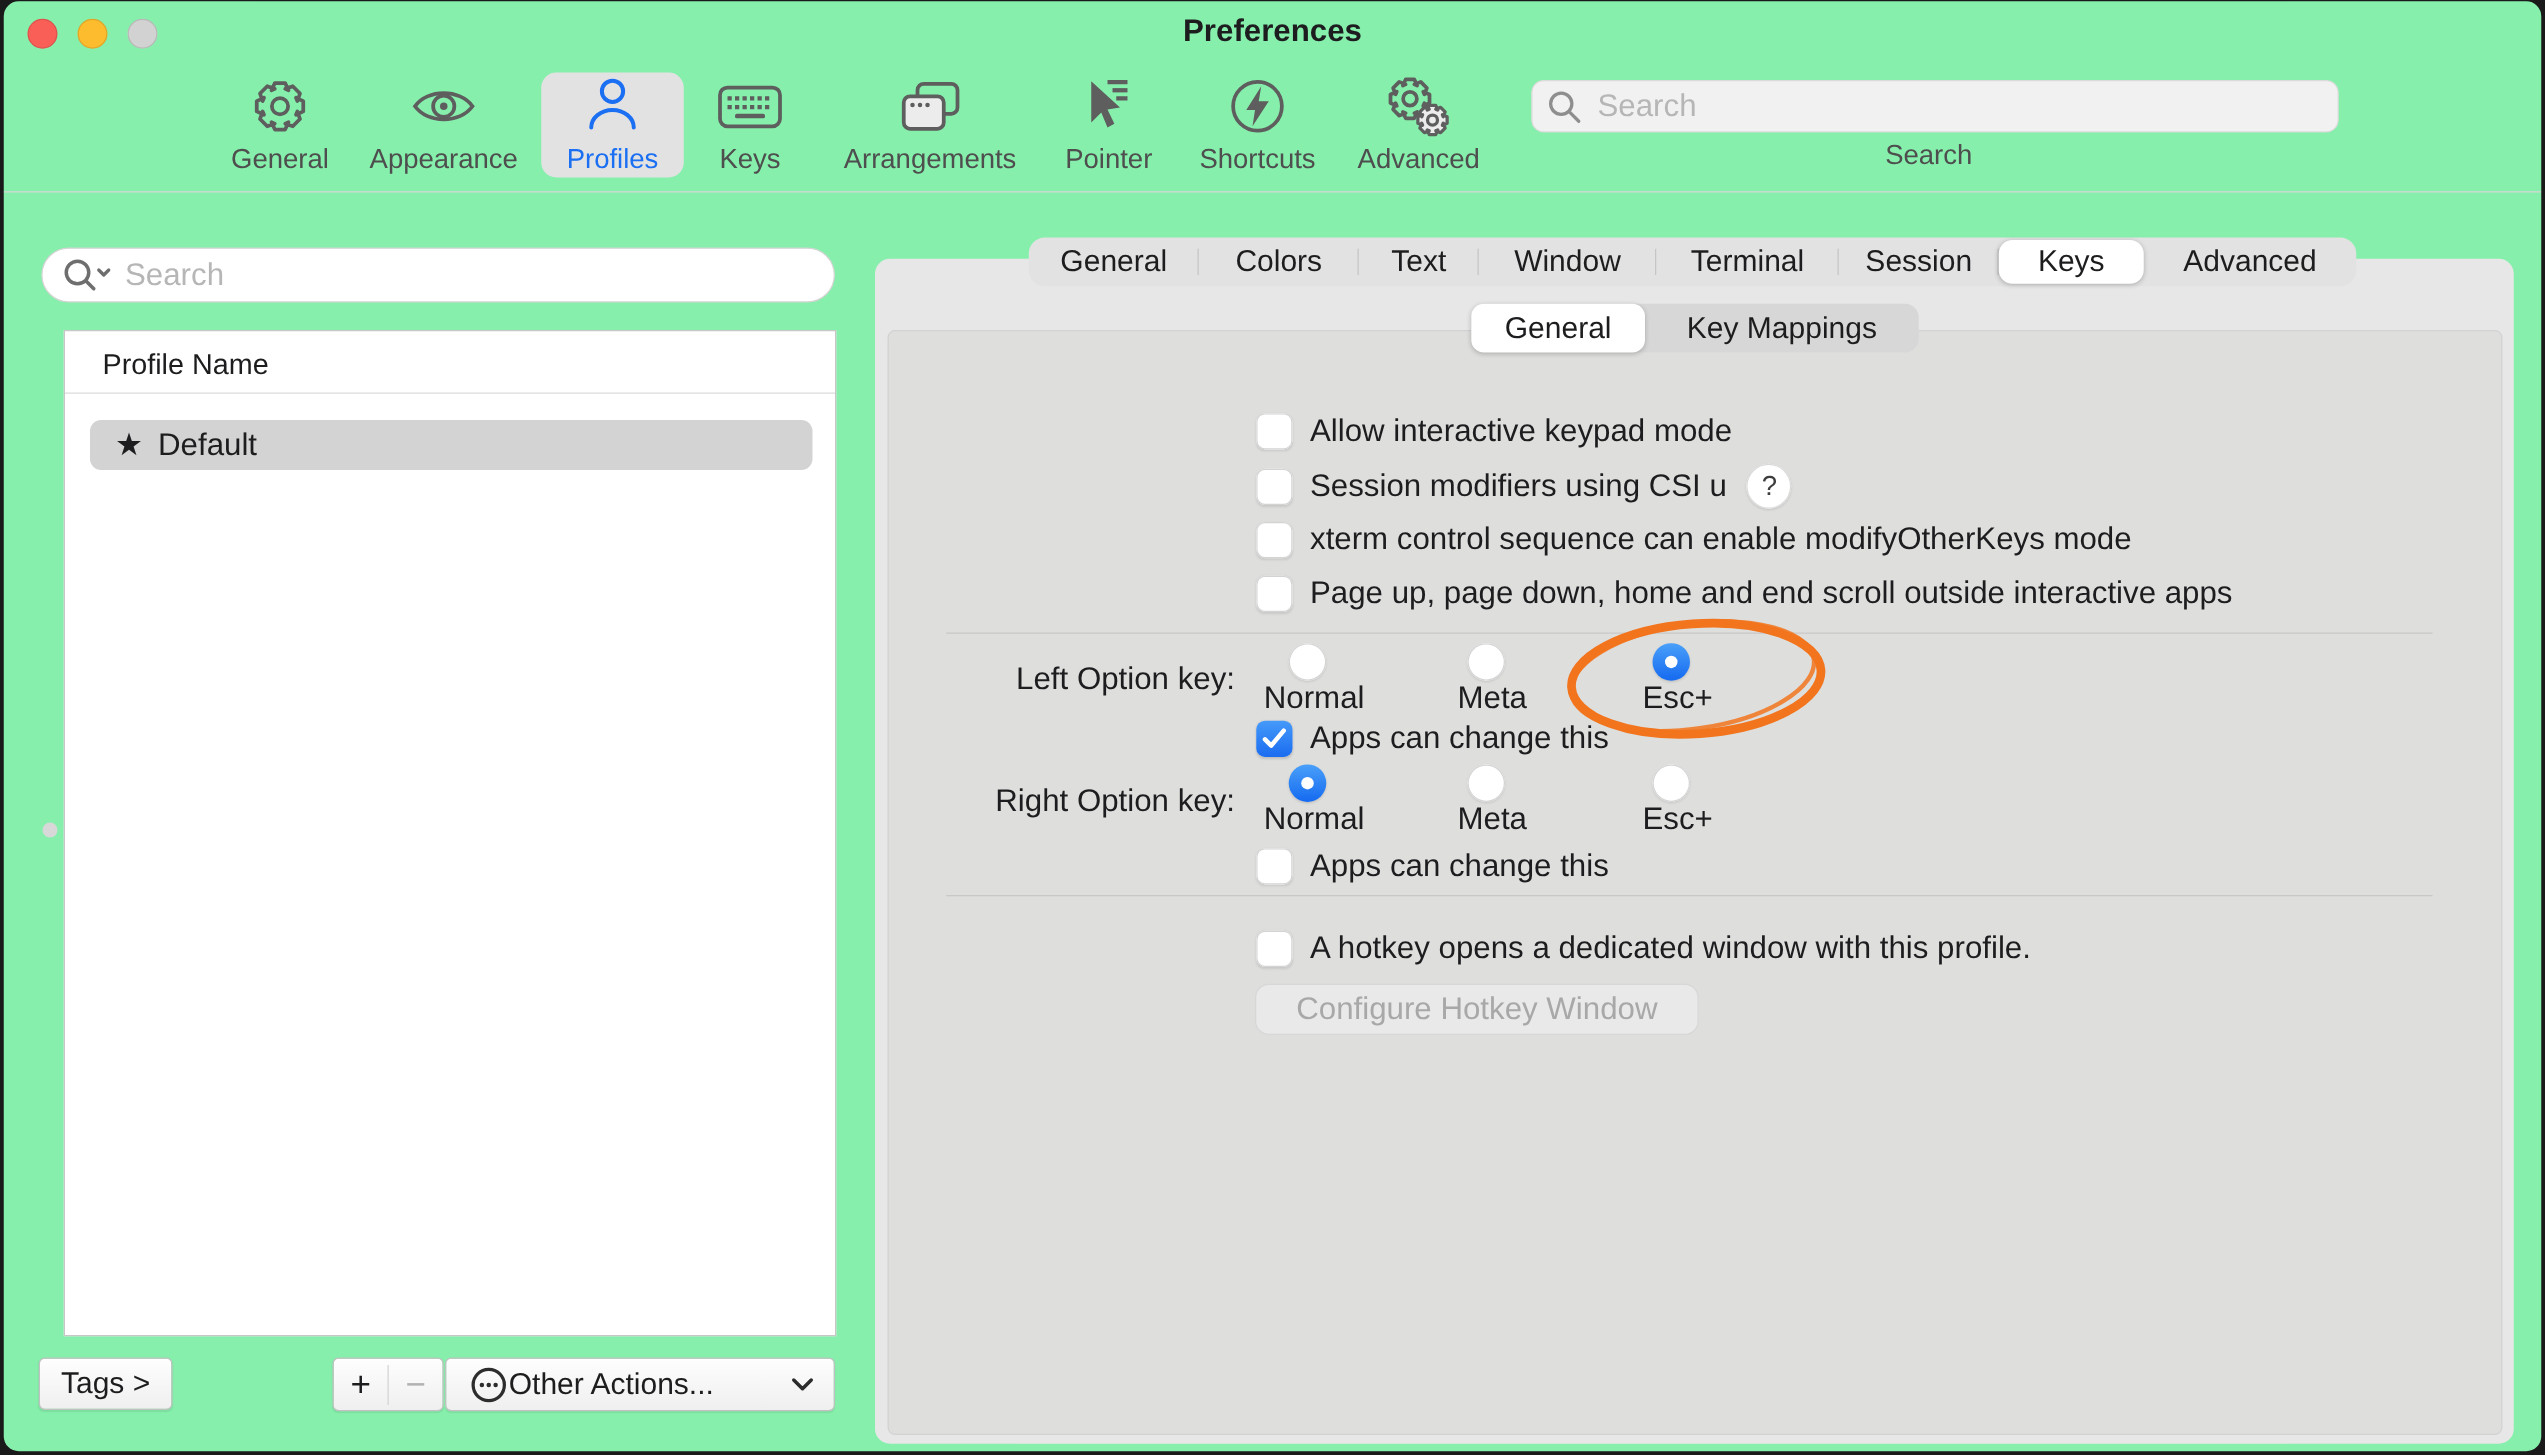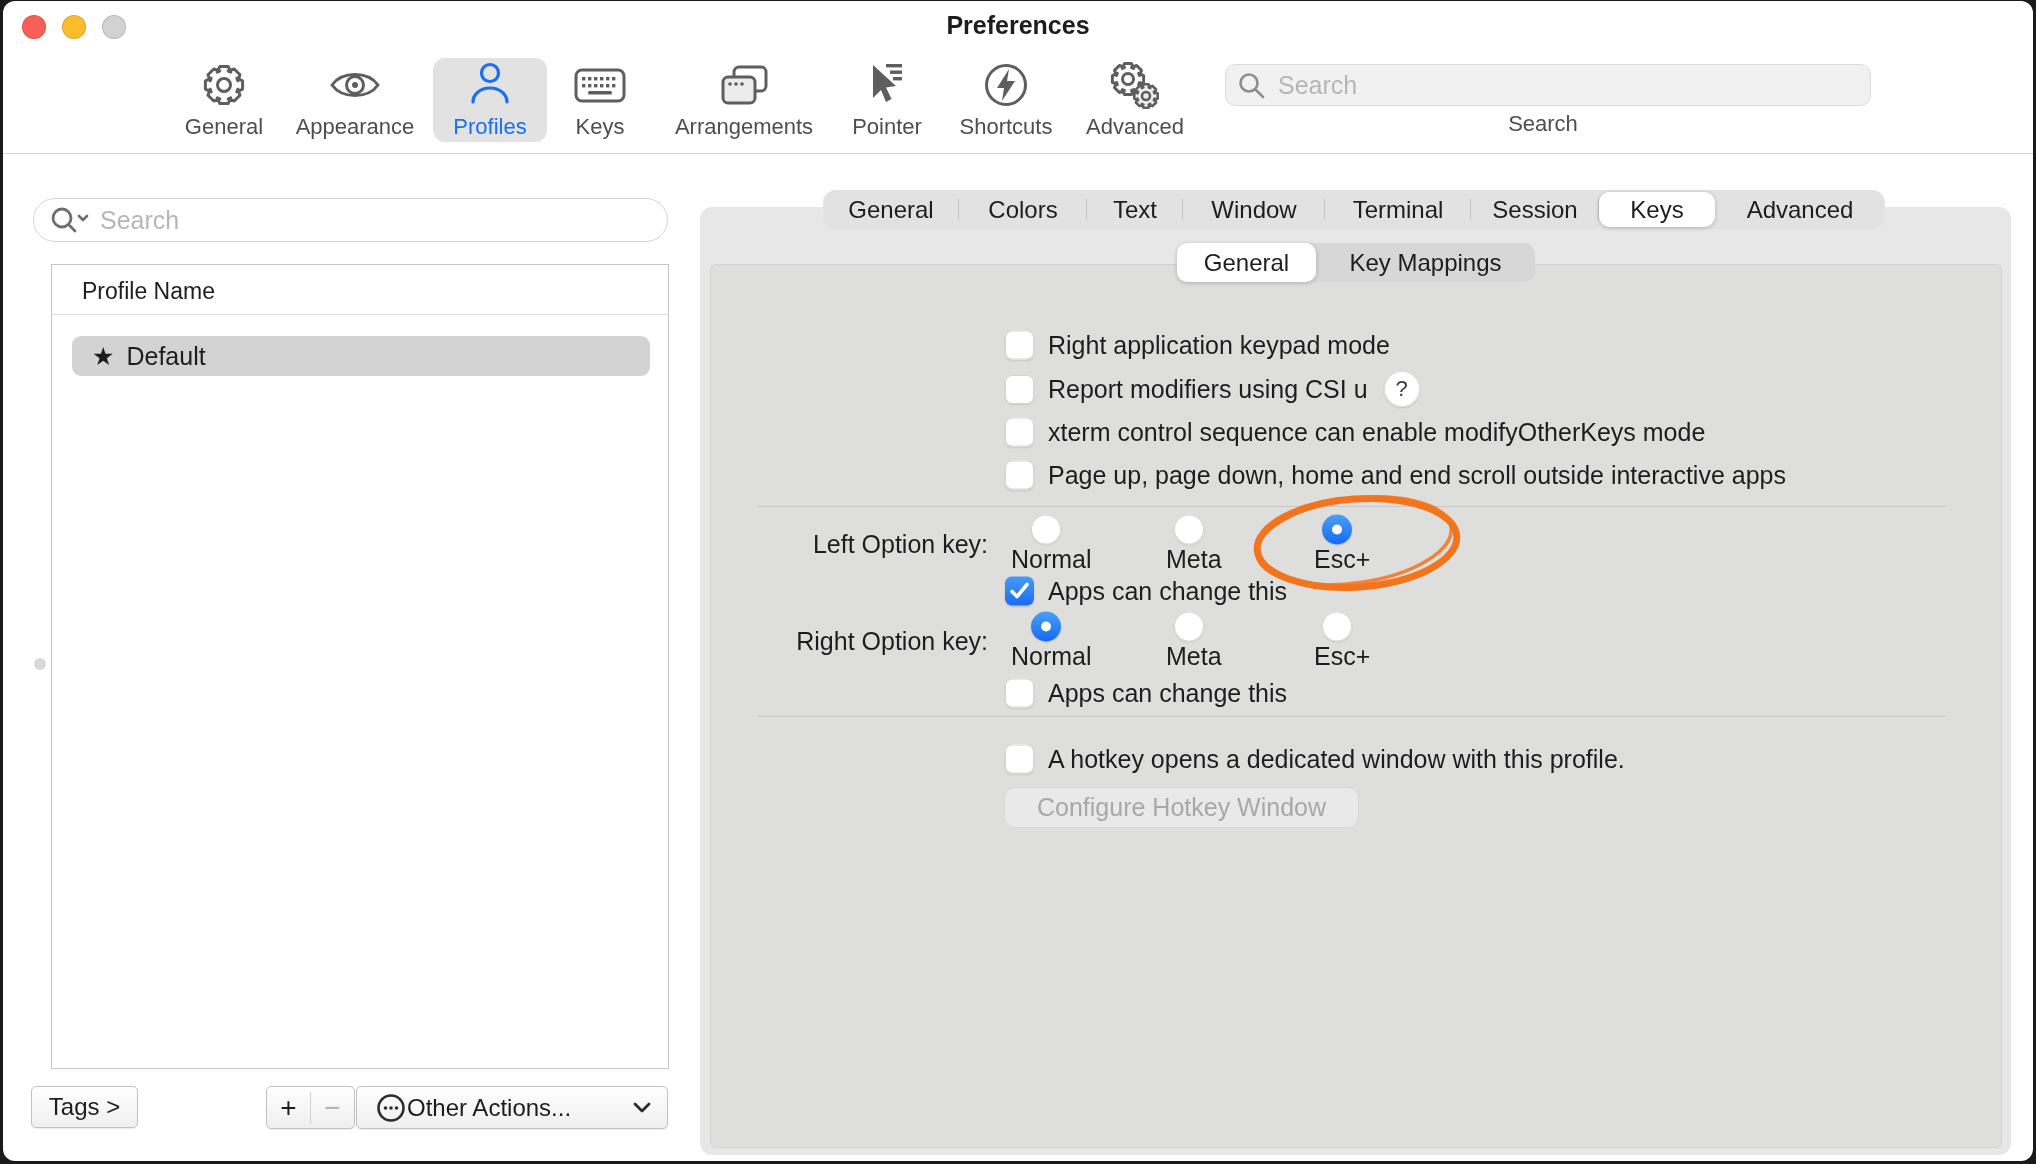--- a/index.html
+++ b/index.html
@@ -1,18 +1,18 @@
 <!DOCTYPE html>
 <html><head>
 <meta charset="utf-8">
 <style>
   html,body{margin:0;padding:0;background:#191919;}
   .stage{position:relative;width:2036px;height:1164px;background:#1a1a1a;overflow:hidden;
          font-family:"Liberation Sans","DejaVu Sans",sans-serif;color:#1d1d1f;}
-  .win{position:absolute;left:3px;top:1px;right:3px;bottom:3px;background:#ffffff;border-radius:12px;overflow:hidden;}
+  .win{position:absolute;left:3px;top:1px;right:3px;bottom:3px;background:#86efac;border-radius:12px;overflow:hidden;}
 
   
   .traffic{position:absolute;width:24px;height:24px;border-radius:50%;top:14px;box-shadow:inset 0 0 0 1px rgba(0,0,0,.12);}
   .title{position:absolute;left:50%;top:10px;transform:translateX(-50%);font-size:25px;font-weight:bold;}
   .tdivider{position:absolute;left:0;right:0;top:152px;height:1px;background:#d7d6d6;}
   .titem{position:absolute;top:57px;transform:translateX(-50%);text-align:center;width:150px;}
   .titem .ic{height:54px;display:flex;align-items:center;justify-content:center;}
   .titem .lbl{font-size:22px;color:#4e4e4e;margin-top:2px;}
   .titem.active .lbl{color:#1a6ff2;}
   .thl{position:absolute;left:430px;top:57px;width:114px;height:84px;border-radius:12px;background:#e3e2e2;}
@@ -290,25 +290,25 @@
       <div class="seg active" style="width:139px">
           <span>General</span>
         </div>
       <div class="seg" style="width:219px">
           <span>Key Mappings</span>
         </div>
     </div>
 
     <div class="row" style="left:1002px;top:344px;">
       <div class="cb"></div>
-      <div class="txt">Right application keypad mode</div>
+      <div class="txt">Allow interactive keypad mode</div>
     </div>
     <div class="row" style="left:1002px;top:388px;">
       <div class="cb"></div>
-      <div class="txt">Report modifiers using CSI u</div>
+      <div class="txt">Session modifiers using CSI u</div>
       <div class="help">?</div>
     </div>
     <div class="row" style="left:1002px;top:431px;">
       <div class="cb"></div>
       <div class="txt">xterm control sequence can enable modifyOtherKeys mode</div>
     </div>
     <div class="row" style="left:1002px;top:474px;">
       <div class="cb"></div>
       <div class="txt">Page up, page down, home and end scroll outside interactive apps</div>
     </div>

